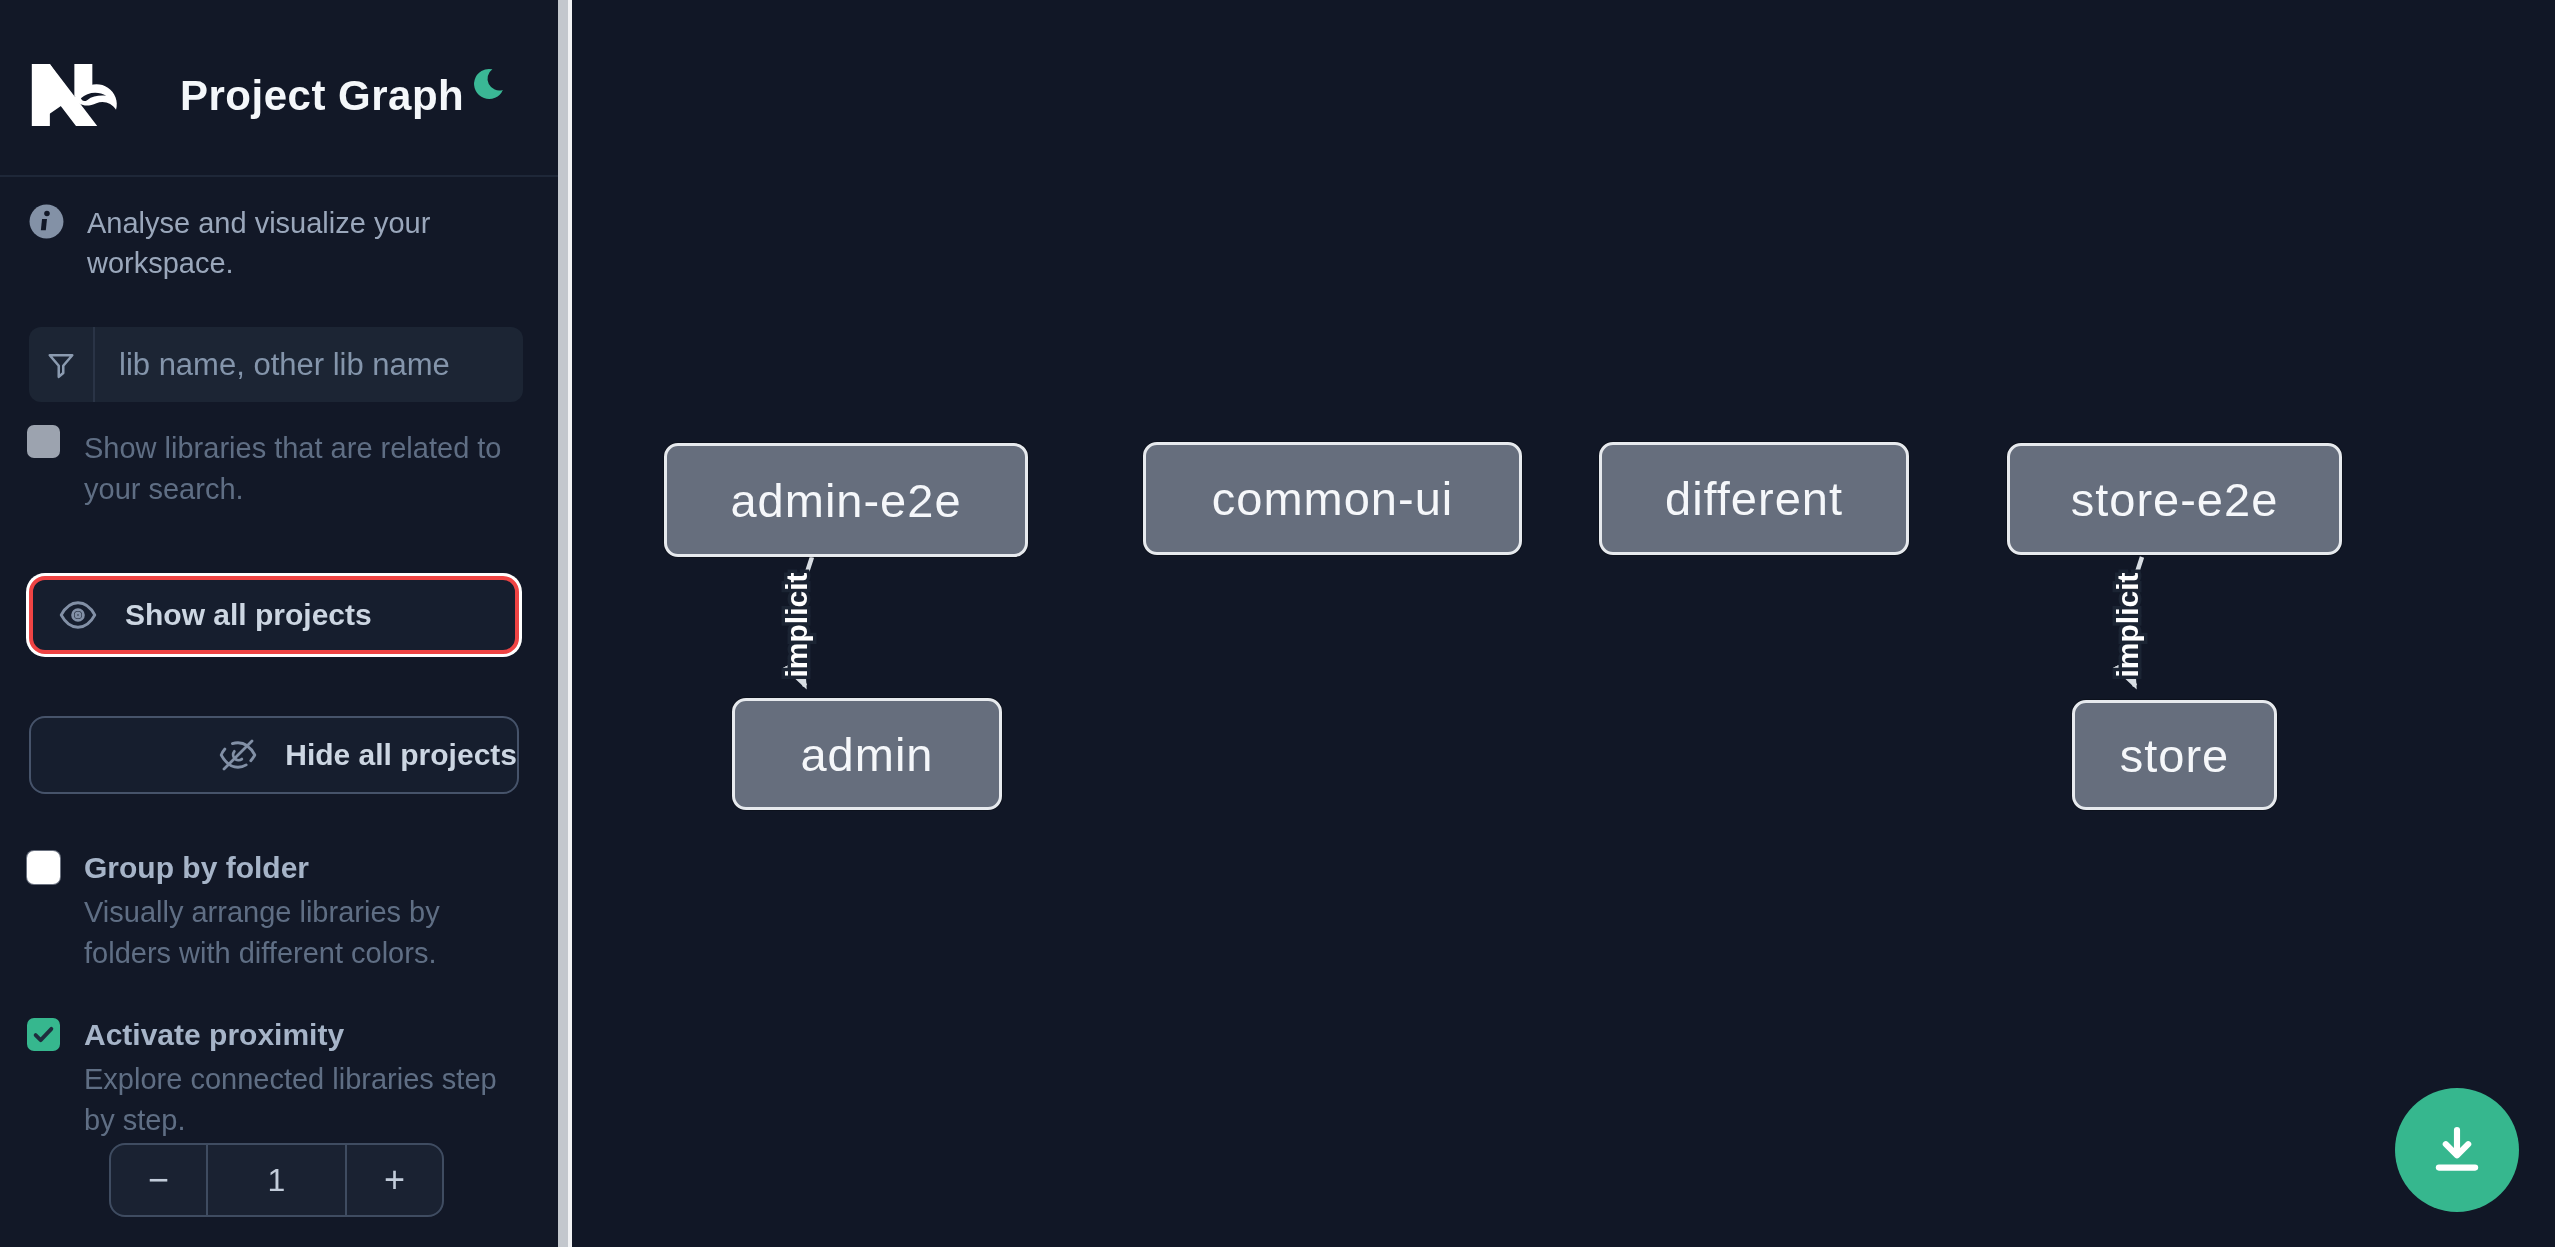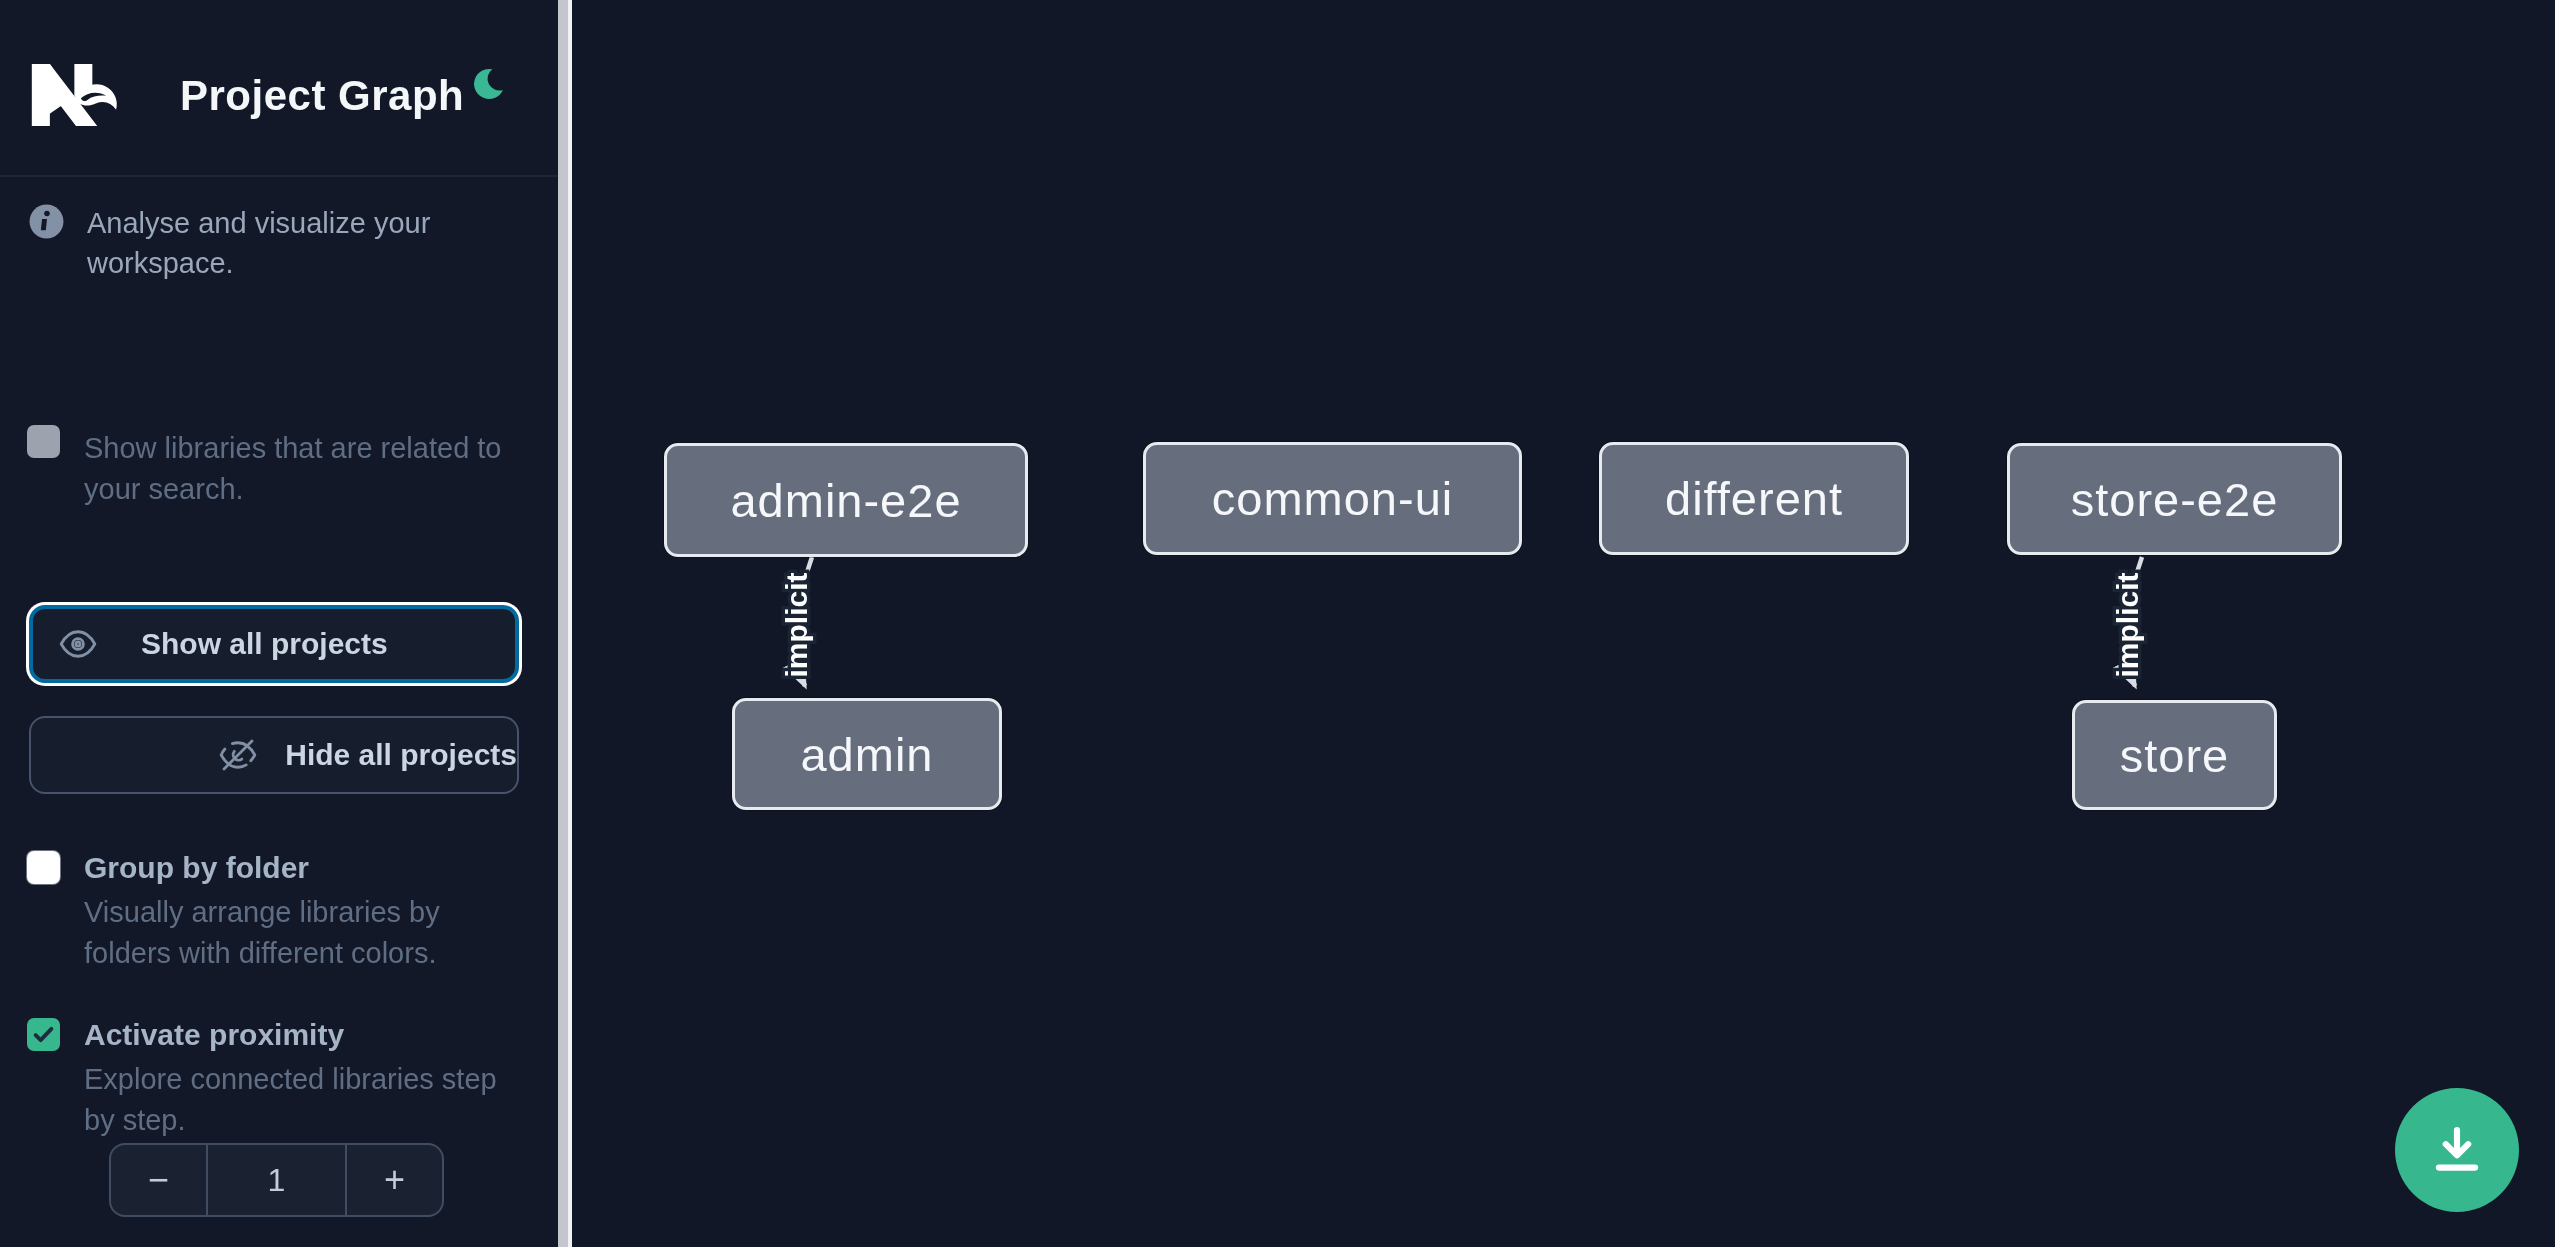--- a/index.html
+++ b/index.html
@@ -64,24 +64,23 @@
 
   .side-btn {
     position:absolute; left:29px; width:490px; height:78px;
     background:#161e2e; border:2px solid #46536a; border-radius:16px;
     display:flex; align-items:center; padding-left:24px;
     font-family:"Liberation Sans", sans-serif;
     font-size:30px; font-weight:600; color:#ccd6e2; cursor:pointer;
   }
   .side-btn .btn-icon { width:42px; height:42px; margin-right:26px; flex:0 0 auto; }
   .btn-show {
-    top:605px;
-    border:4px solid #0369a1;
+    top:576px;
+    border:4px solid #ef4444;
     box-shadow:0 0 0 3px #ffffff;
-    gap:16px;
   }
   .btn-hide { top:716px;justify-content:flex-end; }
 
   .stepper {
     position:absolute; left:109px; top:1143px; width:335px; height:74px;
     background:#1a2232; border:2px solid #3f4c61; border-radius:16px;
     display:flex; overflow:hidden;
   }
   .stepper button {
     background:transparent; border:none; color:#c2ccda; font-size:36px;
@@ -157,20 +156,28 @@
 
   <div class="info-row">
     <svg class="info-icon" viewBox="0 0 24 24">
       <circle cx="12" cy="12" r="11" fill="#8391a6"></circle>
       <circle cx="12.3" cy="6.8" r="1.8" fill="#121827"></circle>
       <path fill="#121827" d="M10.2 10.4 h3.2 v7.2 h-3.2 z" transform="skewX(-6)"></path>
     </svg>
     <span class="info-text">Analyse and visualize your workspace.</span>
   </div>
 
+  <div class="search-box">
+    <div class="search-icon-cell">
+      <svg viewBox="0 0 24 24" width="36" height="36">
+        <path d="M4.5 5.5 h15 l-6 7 v4.8 l-3 2.6 v-7.4 z" fill="none" stroke="#8b9bb0" stroke-width="1.7" stroke-linejoin="round" stroke-linecap="round"></path>
+      </svg>
+    </div>
+    <input class="search-input" type="text" placeholder="lib name, other lib name" style="">
+  </div>
 
   <div class="toggle-row" style="top:423px;">
     <span class="checkbox cb-gray"></span>
     <div class="toggle-text">
       <div class="toggle-desc">Show libraries that are related to your search.</div>
     </div>
   </div>
 
   <button class="side-btn btn-show">
     <svg class="btn-icon" viewBox="0 0 24 24" fill="none" stroke="#8290a6" stroke-width="1.6" stroke-linecap="round" stroke-linejoin="round">

